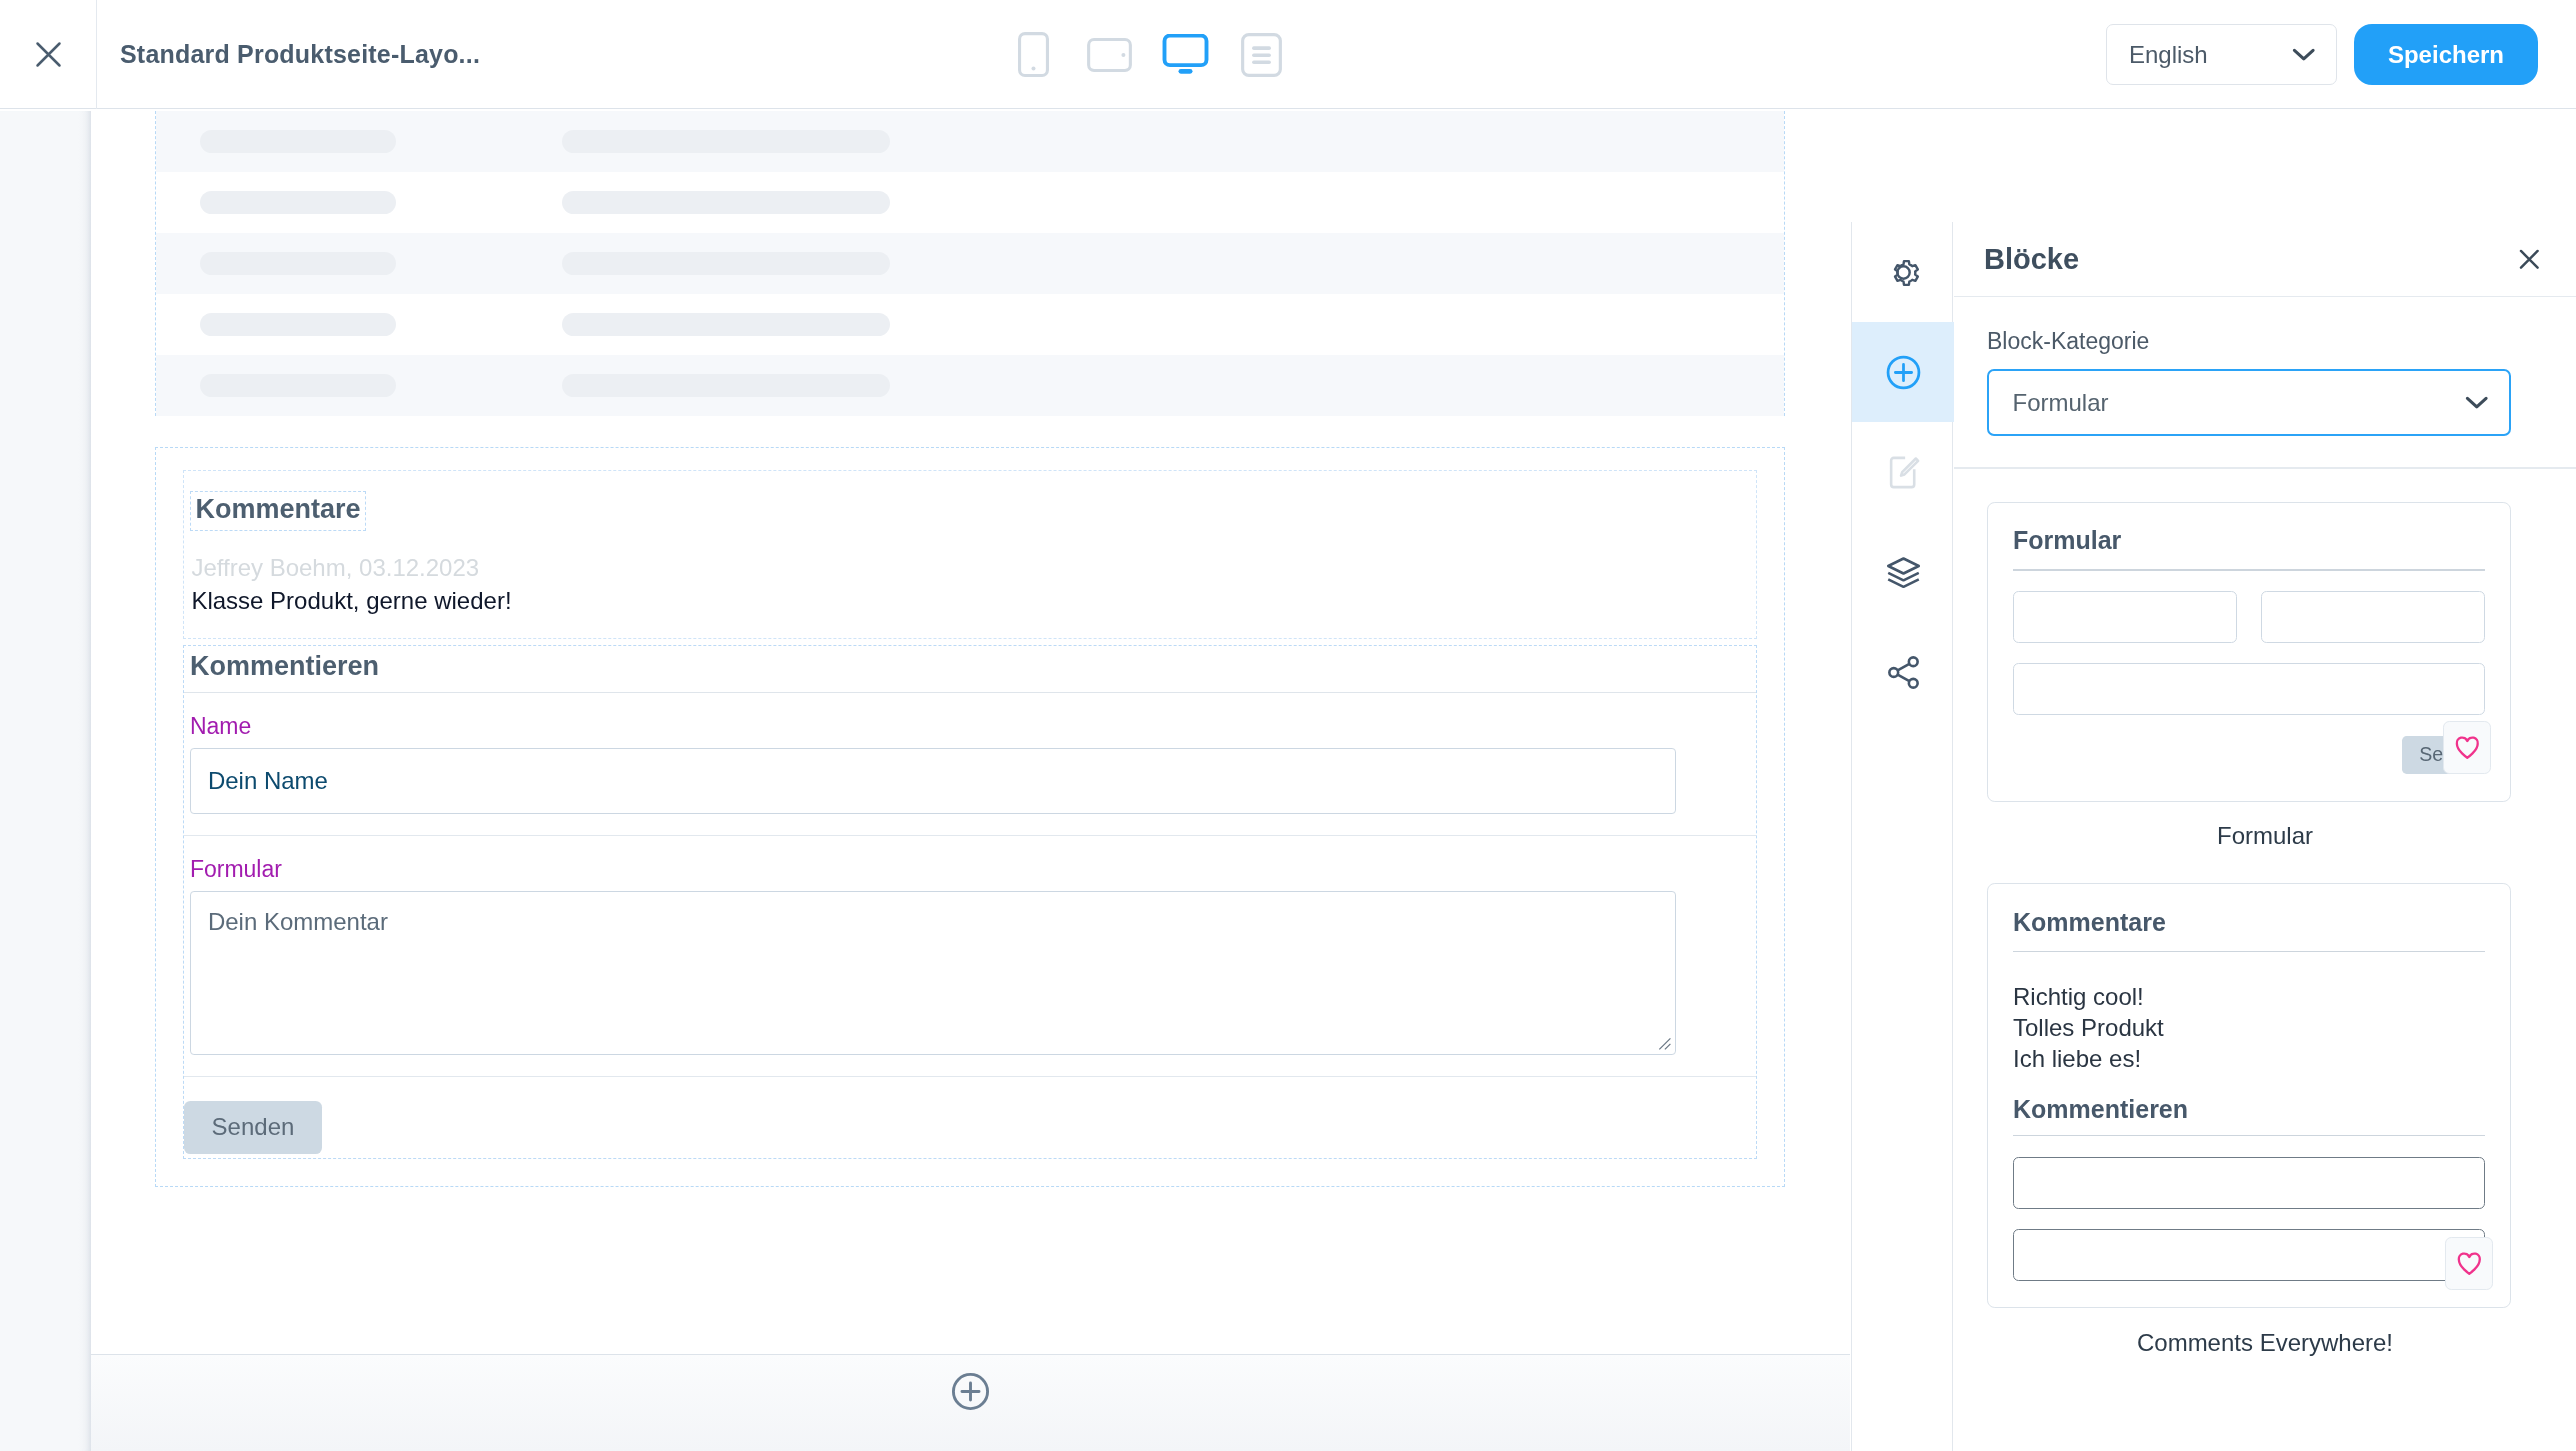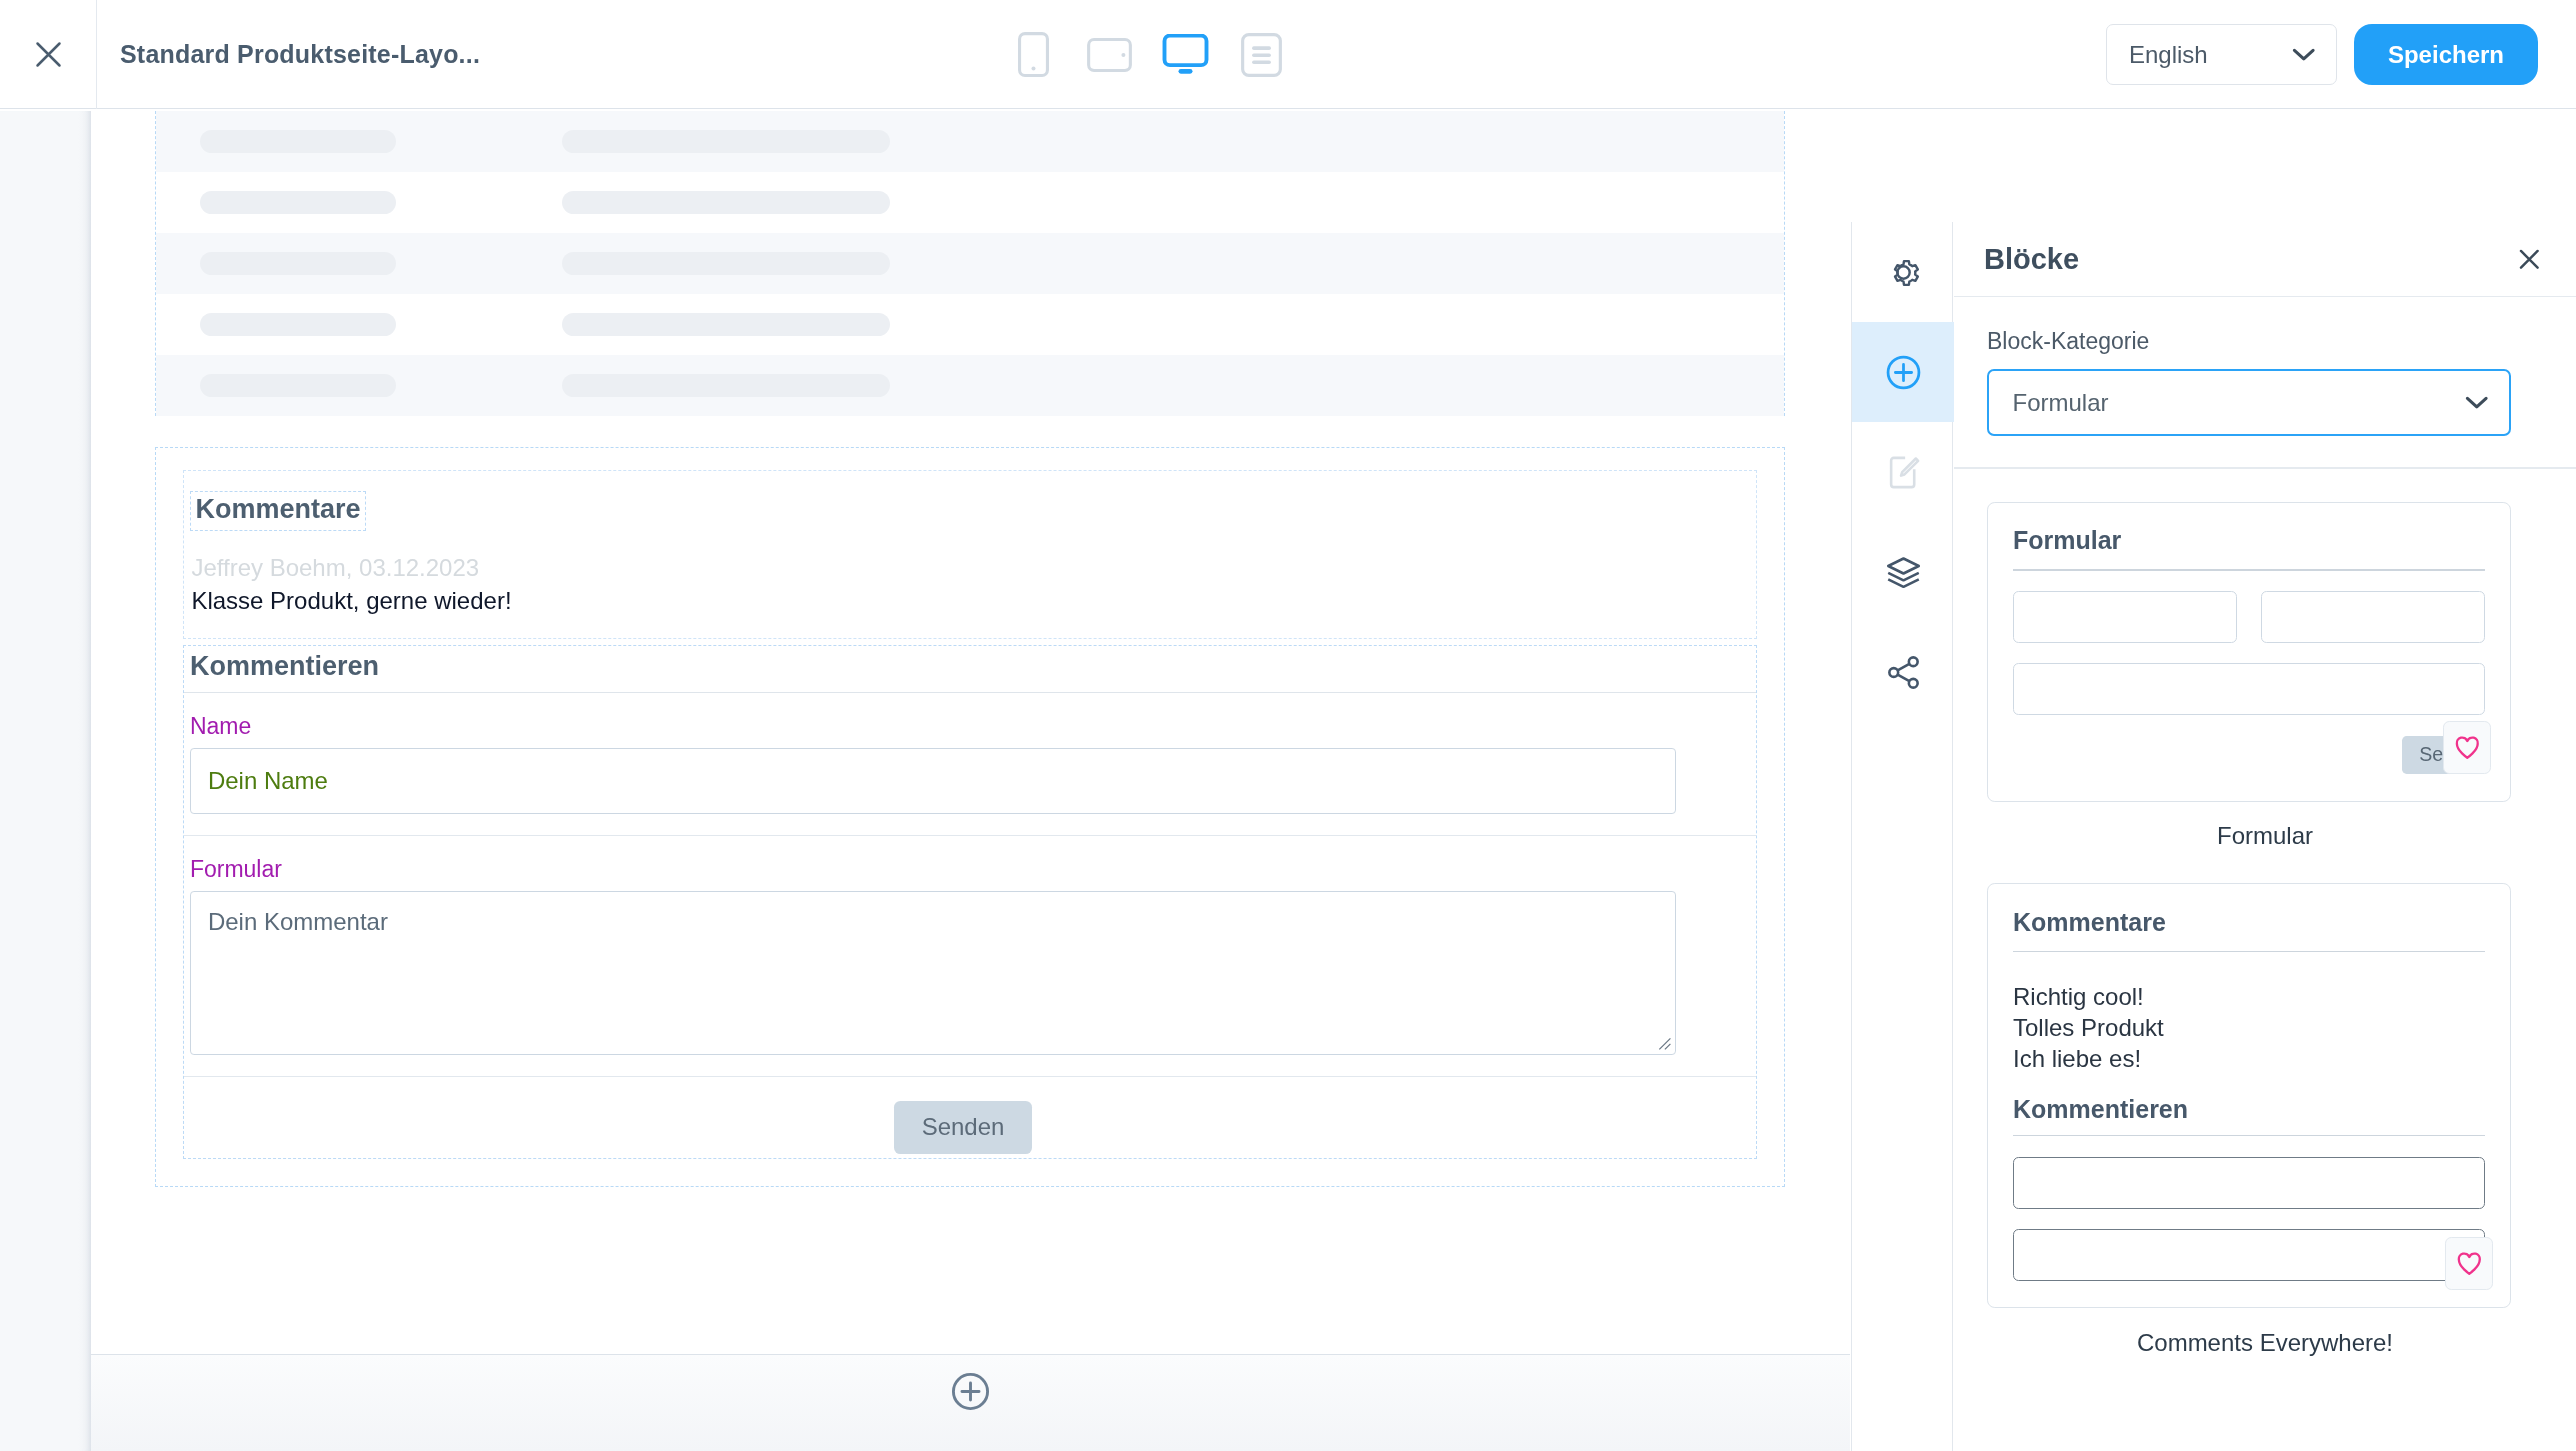--- a/index.html
+++ b/index.html
@@ -151,42 +151,42 @@
   }
   .form-sep { height: 1.6px; background: #dfe5eb; }
   .field-label {
     font-size: 23px; color: #a21caf;
     padding: 20.3px 0 7.8px 6.3px;
   }
   .text-input {
     width: 1486px; height: 66px;
     border: 1.6px solid #ccd7e2; border-radius: 3.9px;
     background: #fff;
-    font-size: 24px; color: #4d7c0f;
+    font-size: 24px; color: #0c4a6e;
     font-family: "Liberation Sans", sans-serif;
     padding: 0 17px;
     display: flex; align-items: center;
     margin-left: 6.3px;
   }
   .spacer-line { height: 1.6px; background: #e2e8ee; margin-top: 20.3px; }
   .text-area {
     position: relative;
     width: 1486px; height: 164px;
     border: 1.6px solid #ccd7e2; border-radius: 3.9px;
     background: #fff;
     font-size: 24px; color: #5b6b7a;
     padding: 15.6px 17px;
     margin-left: 6.3px;
   }
   .resize-grip {
     position: absolute; right: 3.1px; bottom: 3.1px;
     width: 19px; height: 19px;
   }
   .send-row {
-    display: flex; justify-content: center;
+    display: flex; justify-content: flex-start;
     padding: 23.5px 14px 4.7px 0;
   }
   .senden-btn {
     background: #cdd9e3; border: none; border-radius: 6.3px;
     color: #5c6b79; font-size: 24px;
     font-family: "Liberation Sans", sans-serif;
     padding: 12.5px 28px;
     cursor: pointer;
   }
 

